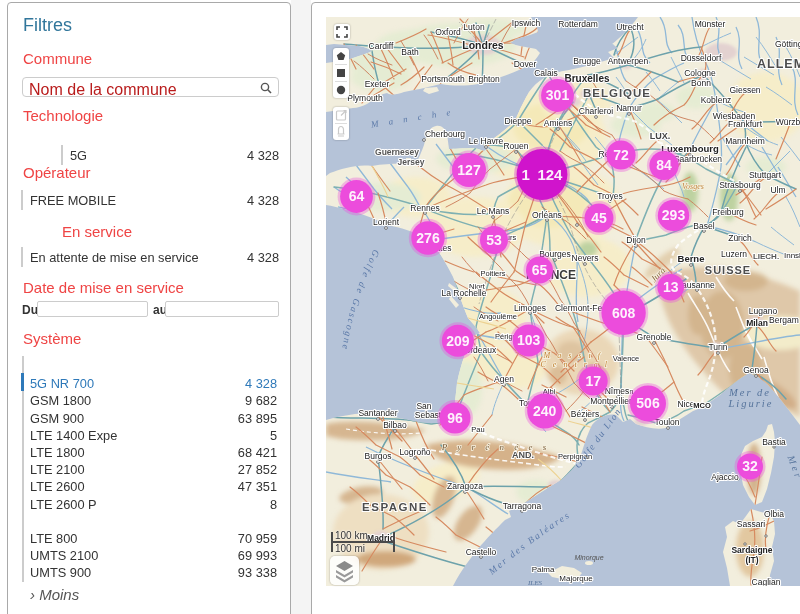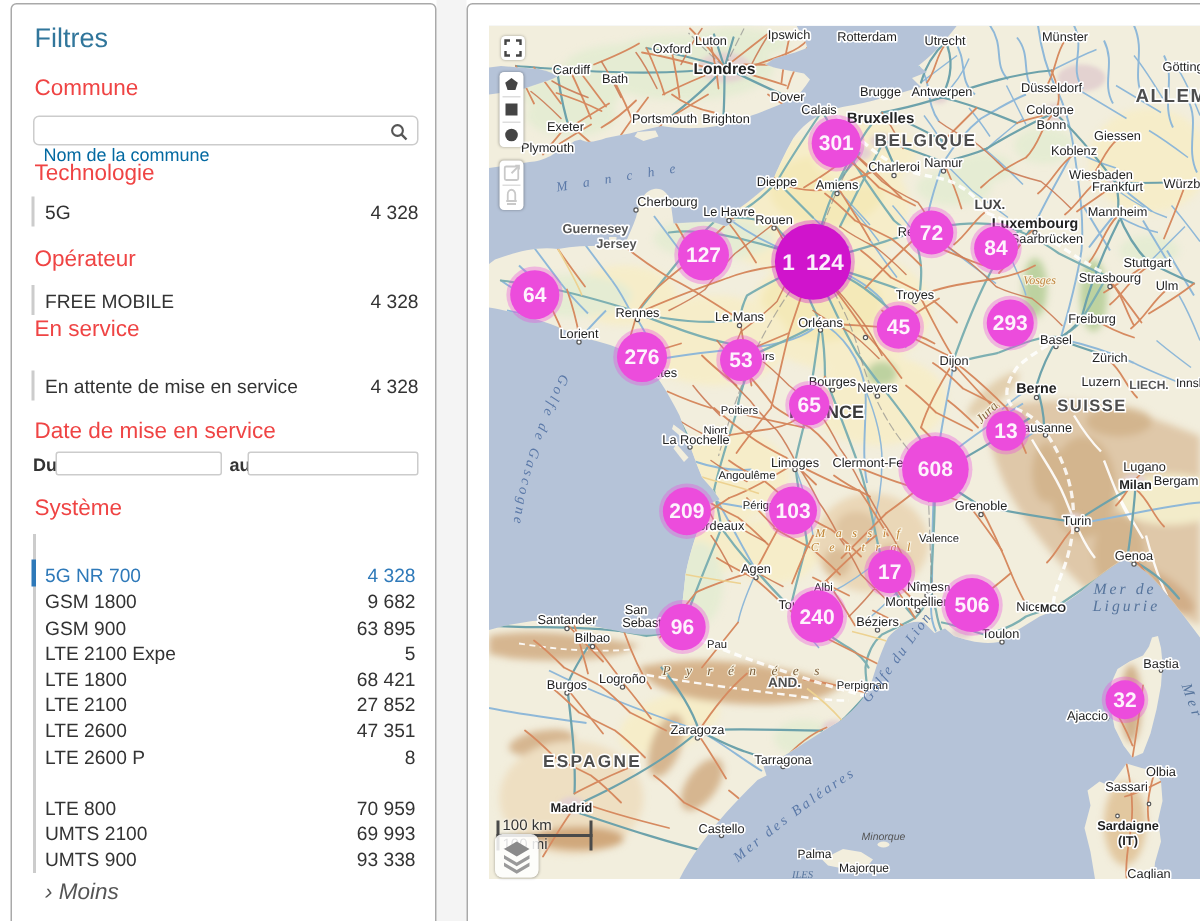--- a/index.html
+++ b/index.html
@@ -10,42 +10,42 @@
 
 #card { position:absolute; left:7px; top:2px; width:284px; height:620px; background:#fff; border:1px solid #a9a9a9; border-radius:4px; }
 .h1 { position:absolute; left:15px; color:#31769b; font-size:18px; }
 .h2 { position:absolute; left:15px; color:#ef4444; font-size:15px; }
 .item { position:absolute; left:15px; right:11px; height:20px; font-size:12.8px; color:#333; }
 .item .nm { position:absolute; left:7px; top:3px; }
 .item .ct { position:absolute; right:0; top:3px; }
 .bar { position:absolute; left:-2.5px; top:0px; width:2.5px; height:20px; background:#ccc; }
 
 #cinput { position:absolute; left:14px; top:74px; width:257px; height:20px; border:1px solid #ccc; border-radius:4px; background:#fff; }
-#cinput .ph { position:absolute; left:6px; top:18px; font-size:12px; color:#0369a1; }
+#cinput .ph { position:absolute; left:6px; top:3px; font-size:16px; color:#b91c1c; }
 
 .dinput { position:absolute; height:16px; border:1px solid #ccc; background:#fff; border-radius:2px; }
 .dlabel { position:absolute; font-size:12px; color:#333;font-weight:bold; }
 
 .srow { position:absolute; left:15px; right:13px; height:17px; font-size:12.8px; color:#333; }
 .srow .nm { position:absolute; left:7px; top:1px; }
 .srow .ct { position:absolute; right:0; top:1px; }
 #sline { position:absolute; left:14px; top:353px; width:1.5px; height:226px; background:#ccc; }
 #selbar { position:absolute; left:12.5px; top:370px; width:3px; height:18px; background:#2e79b9; }
 .sel { color:#2e79b9 !important; }
 #moins { position:absolute; left:22px; top:583px; font-size:15px; color:#555; font-style:italic; }
 
 #panel { position:absolute; left:311px; top:2px; width:495px; height:640px; background:#fff; border:1px solid #a9a9a9; border-radius:4px; }
 #map { position:absolute; left:326px; top:17px; width:474px; height:569px; overflow:hidden; }
 
 .lbtn { position:absolute; background:#fff; border-radius:3px; box-shadow:0 0 2px rgba(0,0,0,.35); }
 #fsbtn { left:334px; top:24px; width:16px; height:16px; }
 #drawstack { left:333px; top:48px; width:16px; height:50px; }
 #graystack { left:333px; top:107px; width:16px; height:33px; }
 .dsep { position:absolute; left:2px; right:2px; height:1px; background:#ddd; }
-#scalebar { position:absolute; left:331px; top:544px; width:66px; height:26px; font-size:10px; color:#333;text-align:center; }
+#scalebar { position:absolute; left:331px; top:529px; width:66px; height:26px; font-size:10px; color:#333;text-align:center; }
 #layersbtn { left:330px; top:556px; width:29px; height:29px; border-radius:5px; background:rgba(255,255,255,.85); }
 </style>
 </head>
 <body>
 <div id="page">
   <div id="gutter"></div>
   <div id="panel"></div>
   <div id="map">
   <svg width="474" height="569" viewBox="0 0 474 569">
   <rect x="0" y="0" width="474" height="569" fill="#b5c3d8"></rect>
@@ -607,32 +607,32 @@
     <div class="h1" style="top:12px;">Filtres</div>
     <div class="h2" style="top:47px;">Commune</div>
     <div id="cinput">
         <span class="ph">Nom de la commune</span>
       <svg style="position:absolute;right:6px;top:4px;" width="12" height="12" viewBox="0 0 12 12">
           <circle cx="5" cy="5" r="3.6" fill="none" stroke="#555" stroke-width="1.4"></circle>
           <line x1="7.8" y1="7.8" x2="11" y2="11" stroke="#555" stroke-width="1.6"></line>
         </svg>
     </div>
     <div class="h2" style="top:104px;">Technologie</div>
-    <div class="item" style="top:128px;">
+    <div class="item" style="top:142px;margin-left:40px;">
         <div class="bar"></div>
         <span class="nm">5G</span>
         <span class="ct">4 328</span>
       </div>
     <div class="h2" style="top:161px;">Opérateur</div>
     <div class="item" style="top:187px;">
         <div class="bar"></div>
         <span class="nm">FREE MOBILE</span>
         <span class="ct">4 328</span>
       </div>
-    <div class="h2" style="top:208px;">En service</div>
+    <div class="h2" style="top:220px;margin-left:39px;">En service</div>
     <div class="item" style="top:244px;">
         <div class="bar"></div>
         <span class="nm">En attente de mise en service</span>
         <span class="ct">4 328</span>
       </div>
     <div class="h2" style="top:276px;">Date de mise en service</div>
     <div class="dlabel" style="left:14px; top:300px;">Du</div>
     <div class="dinput" style="left:29px; top:298px; width:111px;"></div>
     <div class="dlabel" style="left:145px; top:300px;">au</div>
     <div class="dinput" style="left:157px; top:298px; width:114px;"></div>
@@ -646,21 +646,21 @@
       </div>
     <div class="srow" style="top:389.4px">
         <span class="nm">GSM 1800</span>
         <span class="ct">9 682</span>
       </div>
     <div class="srow" style="top:406.6px">
         <span class="nm">GSM 900</span>
         <span class="ct">63 895</span>
       </div>
     <div class="srow" style="top:423.8px">
-        <span class="nm">LTE 2100 Expe</span>
+        <span class="nm">LTE 1400 Expe</span>
         <span class="ct">5</span>
       </div>
     <div class="srow" style="top:441.0px">
         <span class="nm">LTE 1800</span>
         <span class="ct">68 421</span>
       </div>
     <div class="srow" style="top:458.2px">
         <span class="nm">LTE 2100</span>
         <span class="ct">27 852</span>
       </div>

